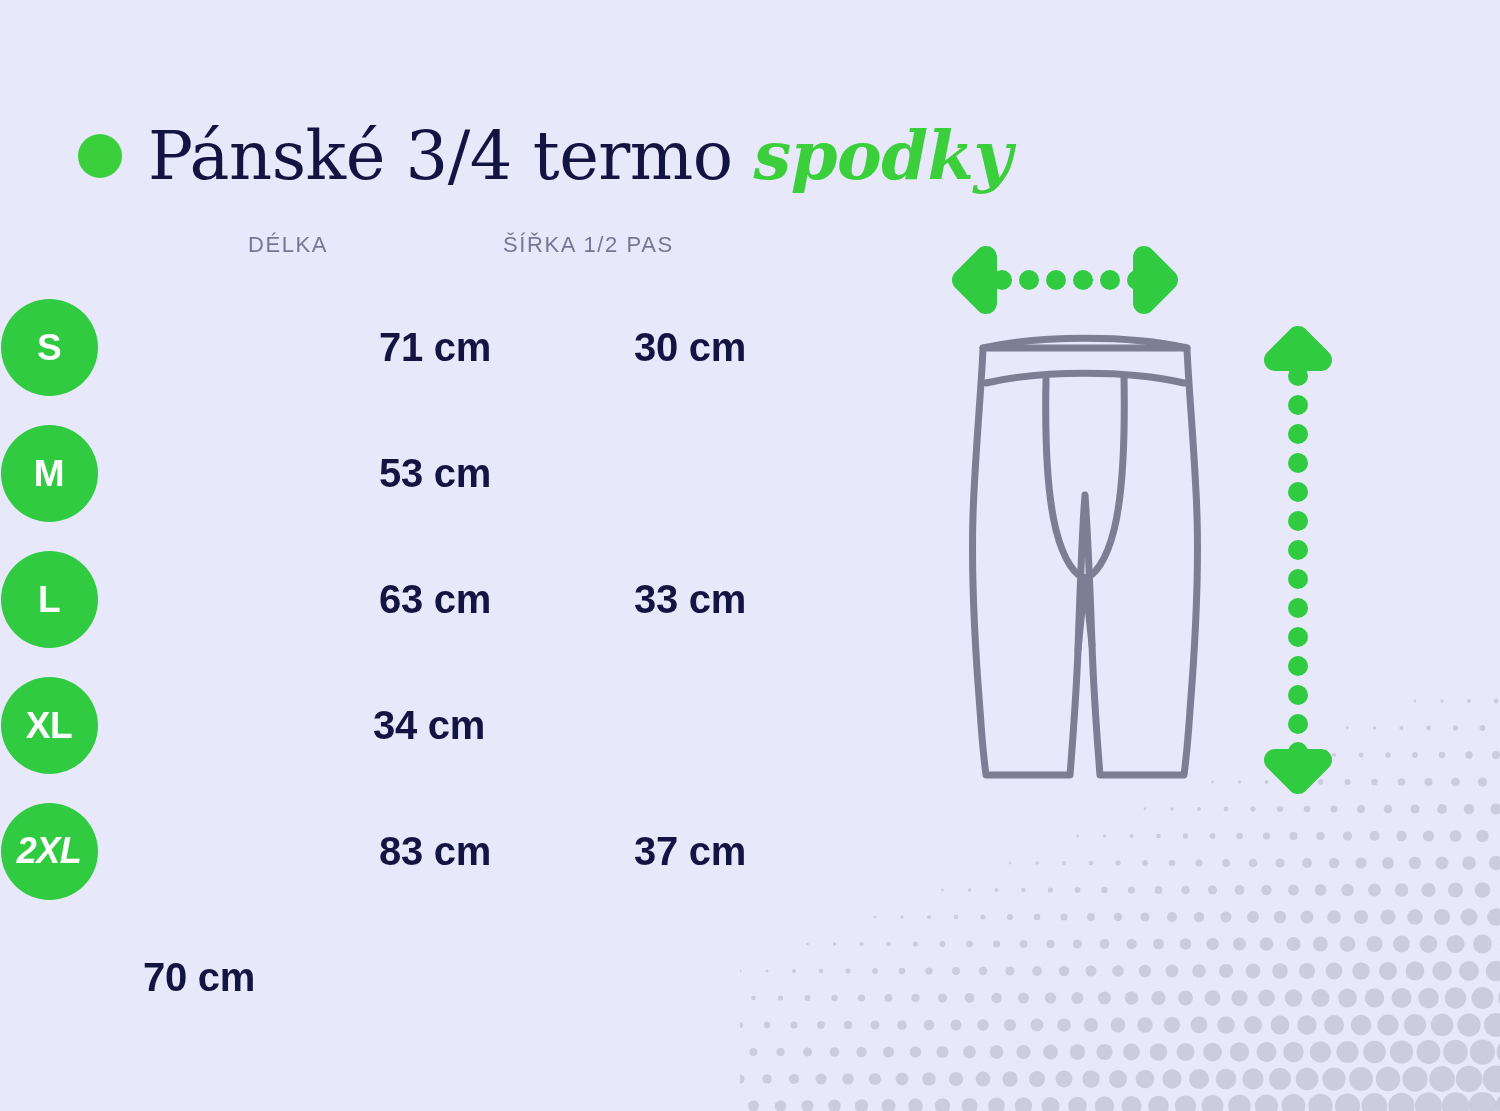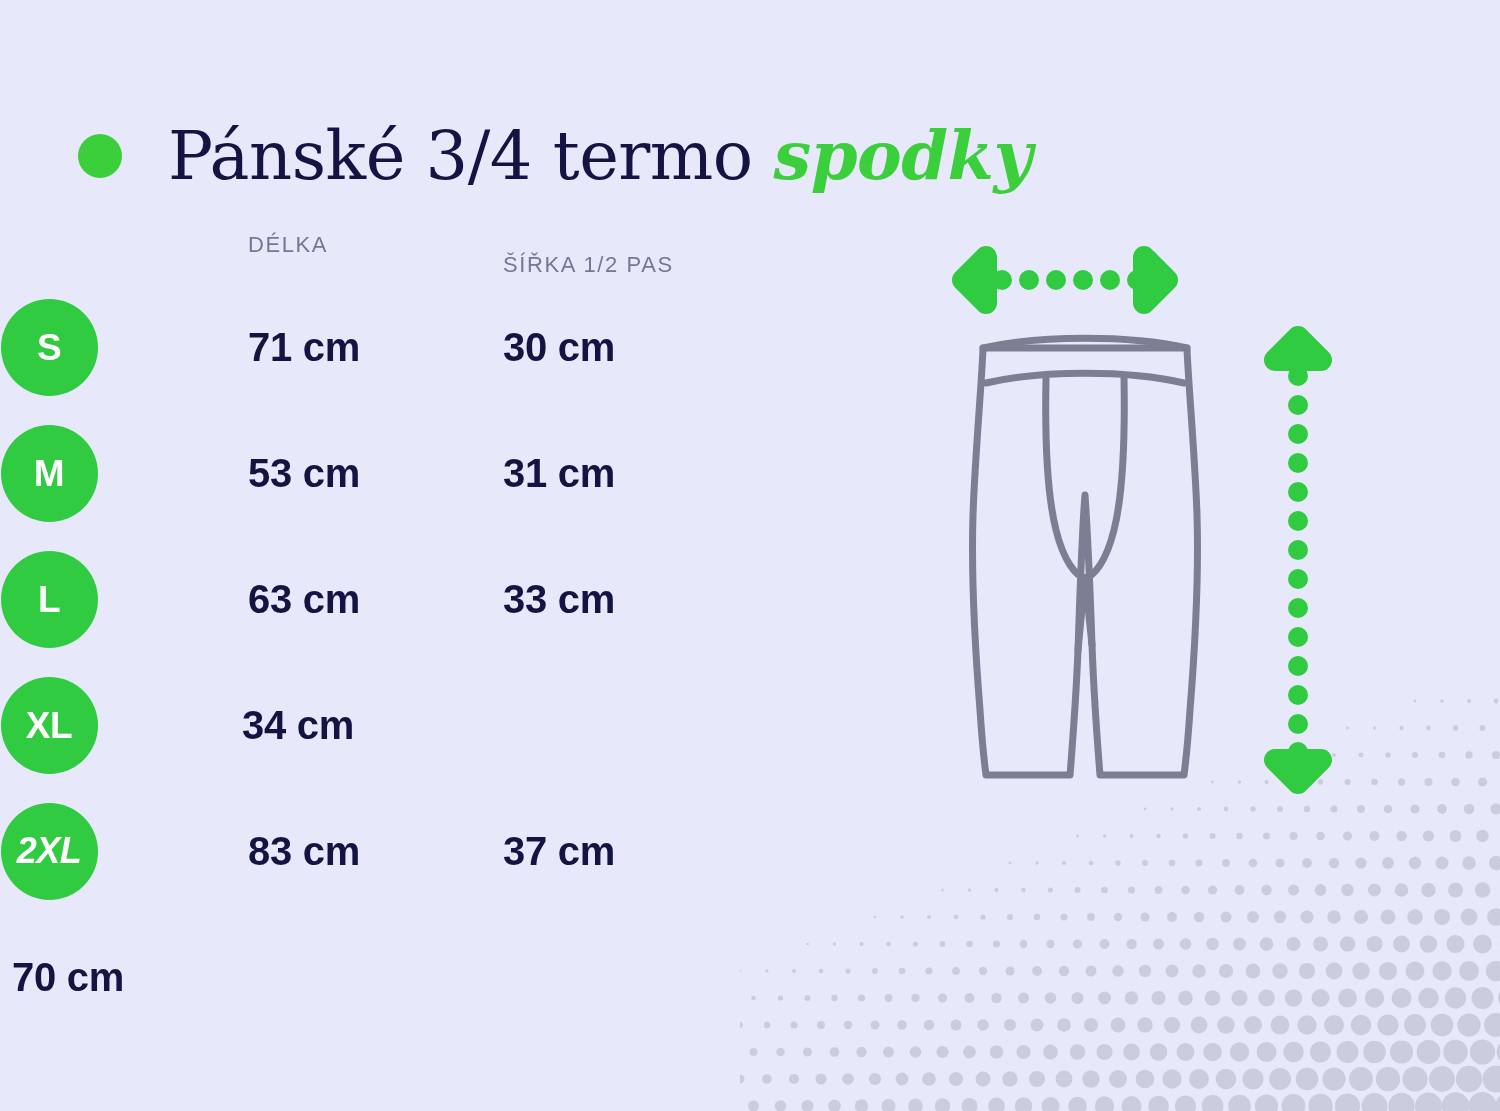--- a/index.html
+++ b/index.html
@@ -25,21 +25,21 @@
     pointer-events: none;
   }
 
   
   #title-row {
     position: absolute;
     left: 78px;
     top: 76px;
     display: flex;
     align-items: center;
-    gap: 46px;
+    gap: 26px;
     white-space: nowrap;
   }
   #title-bullet {
     width: 44px;
     height: 44px;
     border-radius: 50%;
     background: #3ccf3c;
     flex: 0 0 auto;
   }
   #title-text {
@@ -73,21 +73,21 @@
     font-size: 22px;
     letter-spacing: 1.6px;
     color: #767695;
     font-weight: 400;
   }
   .col-badge { width: 230px; flex: 0 0 230px; }
   .col-a     { width: 243px; flex: 0 0 243px; }
   .col-b     { width: 243px; flex: 0 0 243px; }
 
   .th.col-a { padding-left: 18px; }
-  .th.col-b { padding-left: 12px; margin-top: 20px; }
+  .th.col-b { padding-left: 12px; }
 
   .trow {
     display: flex;
     align-items: center;
     height: 126px;
   }
   .badge-cell {
     width: 230px;
     flex: 0 0 230px;
     display: flex;
@@ -109,20 +109,21 @@
     font-weight: 700;
     letter-spacing: -0.5px;
     line-height: 1;
   }
   .badge.wide { font-size: 36px; font-style: italic; }
   .val {
     font-size: 40px;
     font-weight: 700;
     color: #141442;
     letter-spacing: -0.3px;
+    text-align: right;
   }
   .val.col-a { padding-left: 18px; }
   .val.col-b { padding-left: 12px; }
 
   
   #illustration {
     position: absolute;
     left: 930px;
     top: 240px;
     width: 440px;
@@ -519,21 +520,20 @@
           <div class="badge">S</div>
         </div>
         <div class="val col-a">71 cm</div>
         <div class="val col-b">30 cm</div>
       </div>
       <div class="trow">
         <div class="badge-cell">
           <div class="badge">M</div>
         </div>
         <div class="val col-a">53 cm</div>
-        <div class="val col-b">31 cm</div>
       </div>
       <div class="trow">
         <div class="badge-cell">
           <div class="badge">L</div>
         </div>
         <div class="val col-a">63 cm</div>
         <div class="val col-b">33 cm</div>
       </div>
       <div class="trow">
         <div class="badge-cell">

